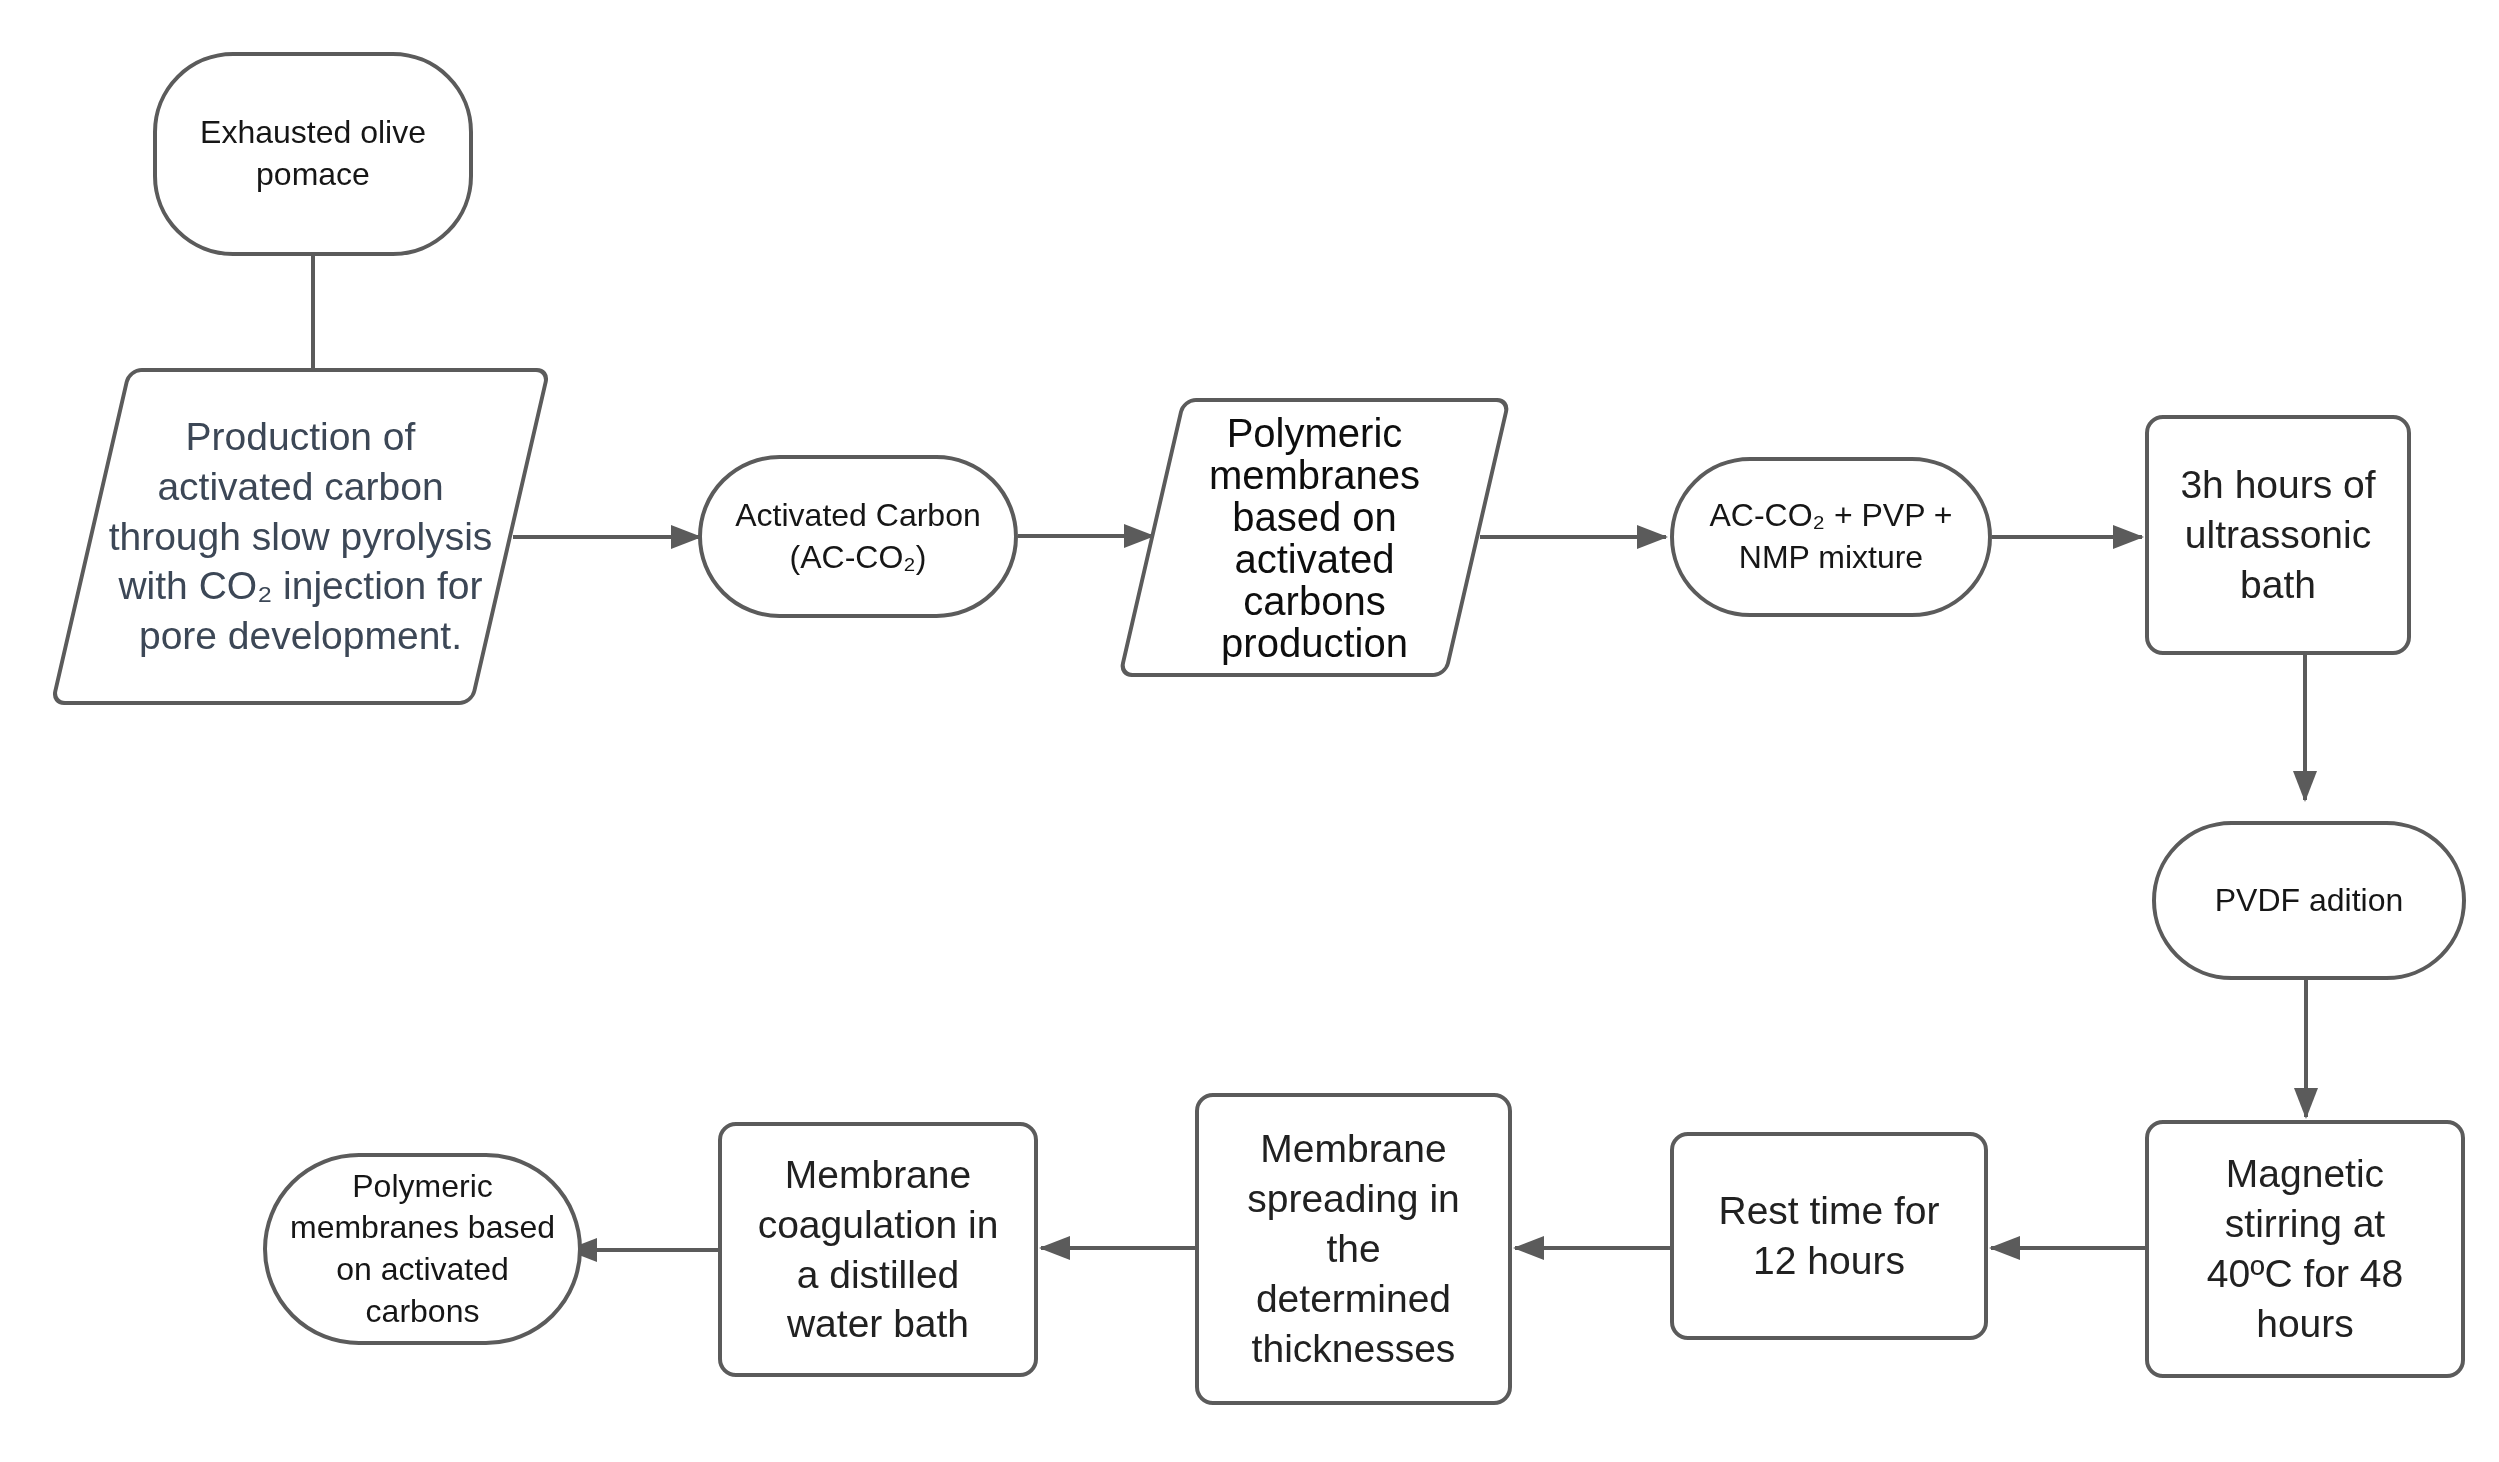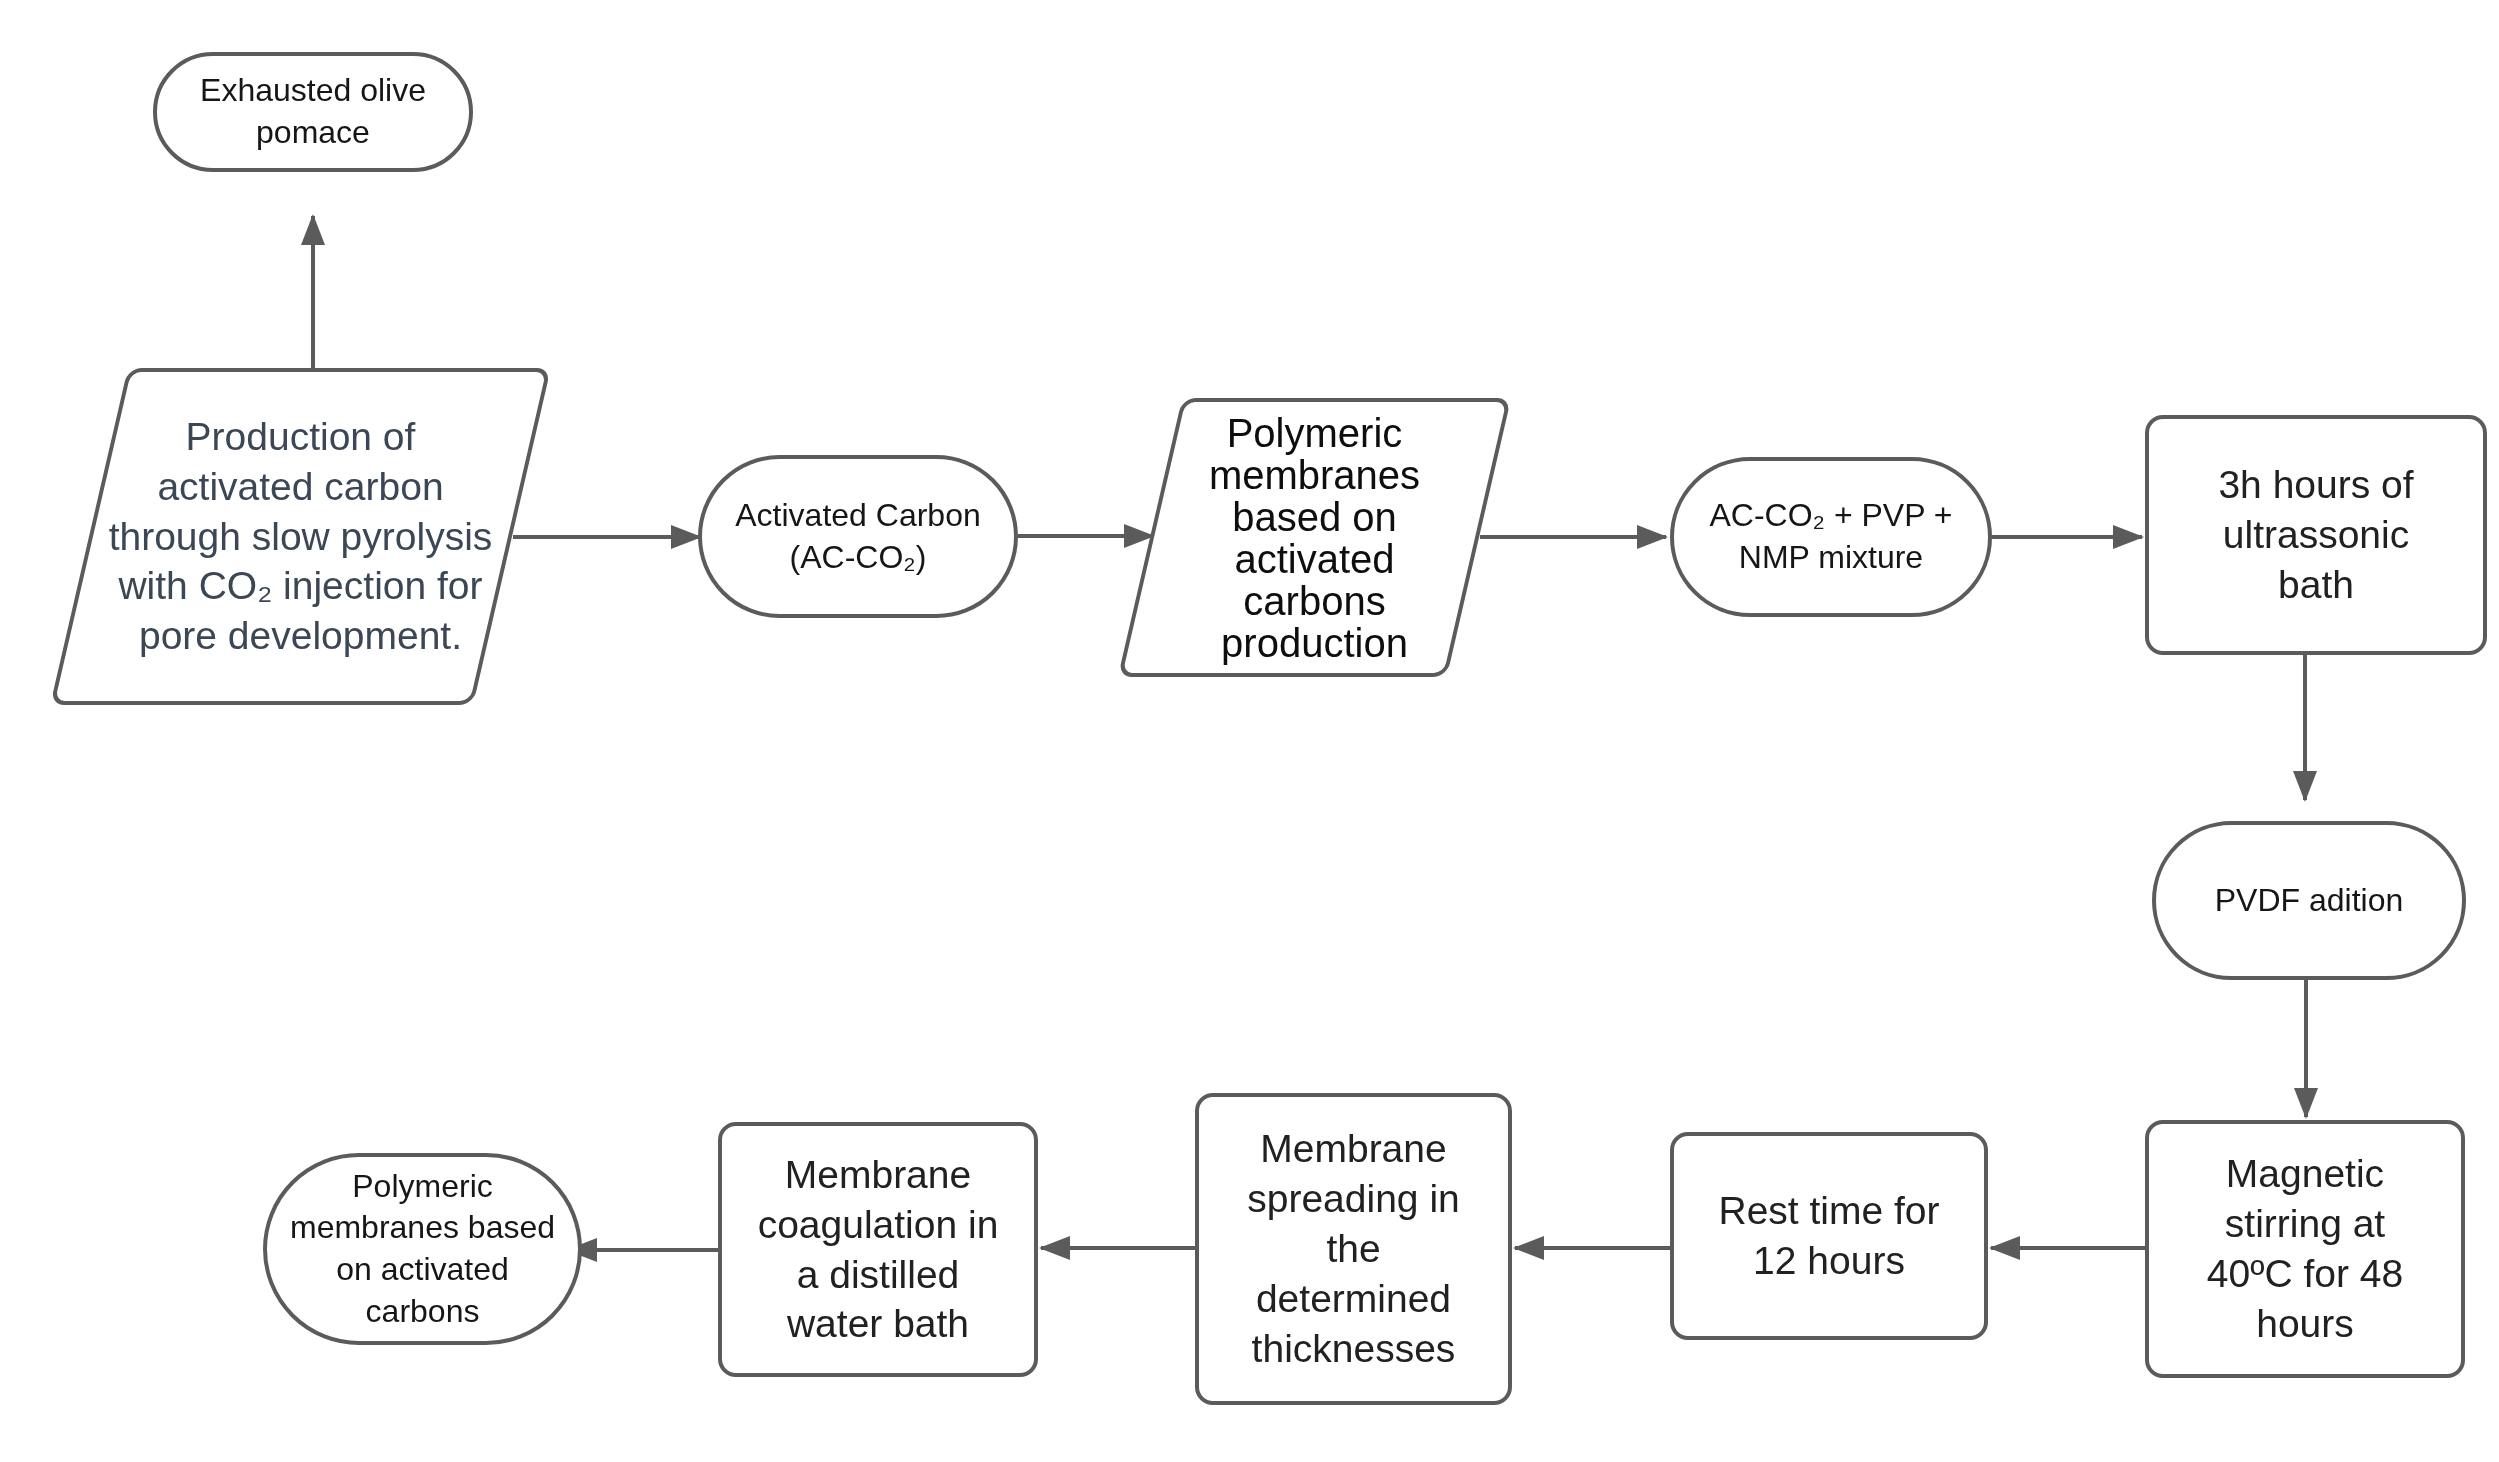--- a/index.html
+++ b/index.html
@@ -46,26 +46,26 @@
   .para .unskew {
     position: absolute;
     inset: 0;
     transform: skewX(13deg);
     display: flex;
     align-items: center;
     justify-content: center;
     text-align: center;
   }
   
-  .n-olive      { left: 153px;  top: 52px;   width: 320px; height: 120px; border-radius: 80px; }
+  .n-olive      { left: 153px;  top: 52px;   width: 320px; height: 204px; border-radius: 80px; }
   .p-production { left: 89px;   top: 368px;  width: 423px; height: 337px; border-radius: 14px; }
   .n-ac         { left: 698px;  top: 455px;  width: 320px; height: 163px; border-radius: 82px; }
   .p-membranes  { left: 1150px; top: 398px;  width: 329px; height: 279px; border-radius: 14px; }
   .n-mixture    { left: 1670px; top: 457px;  width: 322px; height: 160px; border-radius: 80px; }
-  .r-ultrasonic { left: 2145px; top: 415px;  width: 342px; height: 240px; border-radius: 18px; }
+  .r-ultrasonic { left: 2145px; top: 415px;  width: 266px; height: 240px; border-radius: 18px; }
   .n-pvdf       { left: 2152px; top: 803px;  width: 314px; height: 159px; border-radius: 80px; margin-top: 18px; }
   .r-magnetic   { left: 2145px; top: 1120px; width: 320px; height: 258px; border-radius: 18px; }
   .r-rest       { left: 1670px; top: 1132px; width: 318px; height: 208px; border-radius: 18px; }
   .r-spreading  { left: 1195px; top: 1093px; width: 317px; height: 312px; border-radius: 18px; }
   .r-coagulation{ left: 718px;  top: 1122px; width: 320px; height: 255px; border-radius: 18px; }
   .n-final      { left: 263px;  top: 1153px; width: 319px; height: 192px; border-radius: 96px; }
 </style>
 </head>
 <body>
 

